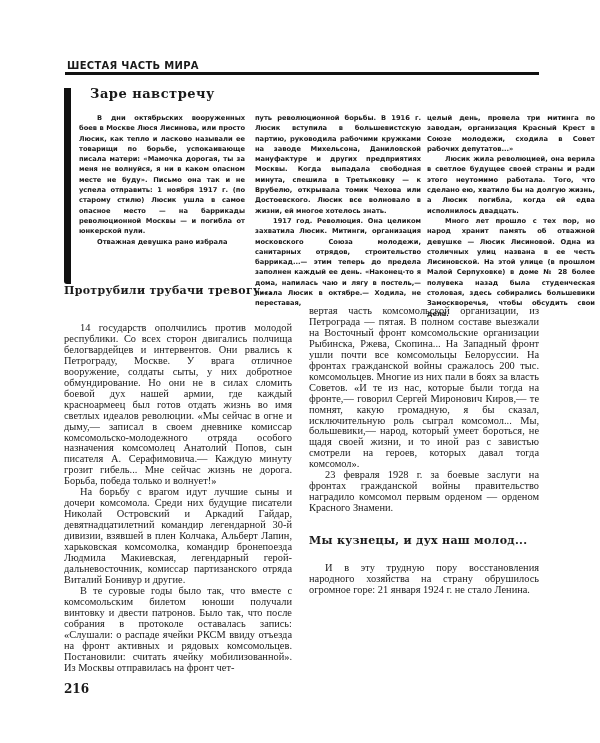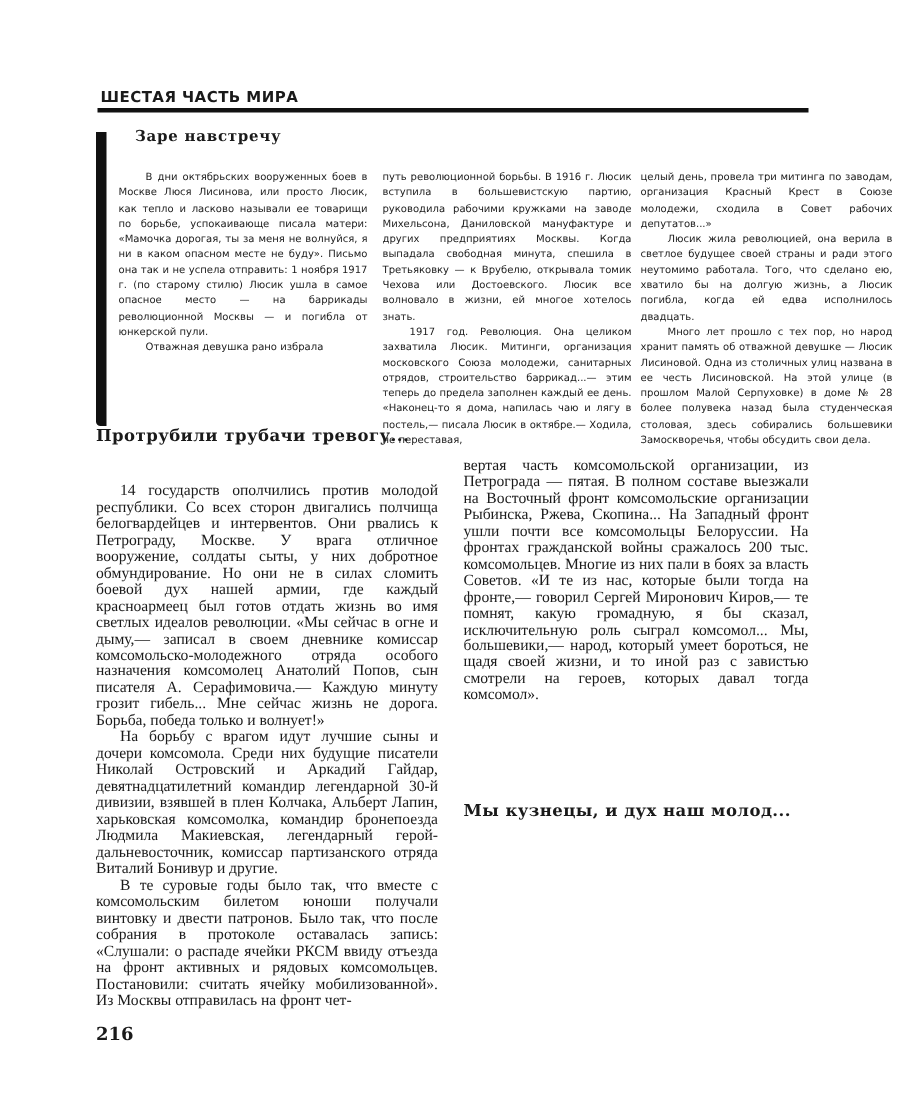--- a/index.html
+++ b/index.html
@@ -1,21 +1,21 @@
 <!DOCTYPE html>
 <html><head>
 <meta charset="utf-8">
 <style>
   html,body{margin:0;padding:0;background:#fff;}
   body{width:600px;height:743px;position:relative;overflow:hidden;color:#1a1a1a;font-family:"Liberation Serif","DejaVu Serif",serif;}
   .section-label{position:absolute;left:67px;top:60px;font-family:"DejaVu Sans",sans-serif;font-weight:bold;font-size:10px;letter-spacing:0.3px;}
   .top-rule{position:absolute;left:65px;top:72px;width:474px;height:3px;background:#111;}
   .side-bar{position:absolute;left:64px;top:88px;width:7px;height:196px;background:#111;border-radius:0 0 0 3px;}
-  .box-title{position:absolute;left:90px;top:86px;font-family:"DejaVu Serif",serif;font-weight:bold;font-size:10px;letter-spacing:0.5px;}
-  .box-col{position:absolute;top:113px;width:166px;font-family:"DejaVu Sans",sans-serif;font-weight:normal;font-size:6.7px;line-height:10.3px;text-align:justify;}
+  .box-title{position:absolute;left:90px;top:86px;font-family:"DejaVu Serif",serif;font-weight:bold;font-size:13px;letter-spacing:0.5px;}
+  .box-col{position:absolute;top:113px;width:166px;font-family:"DejaVu Sans",sans-serif;font-weight:bold;font-size:6.7px;line-height:10.3px;text-align:justify;}
   .box-col p{margin:0;text-indent:18px;}
   .box-col p.noindent{text-indent:0;}
   .col1{left:79px;}
   .col2{left:255px;}
   .col3{left:427px;width:168px;}
   .head{position:absolute;font-family:"DejaVu Serif",serif;font-weight:bold;font-size:11px;letter-spacing:0.3px;}
   .main-col{position:absolute;width:228px;font-family:"Liberation Serif","DejaVu Serif",serif;font-size:10.4px;line-height:10.95px;text-align:justify;}
   .main-col p{margin:0;text-indent:16px;}
   .main-col p.noindent{text-indent:0;}
   .m1{left:64px;top:323px;}
@@ -47,19 +47,21 @@
 </div>
 
 <div class="head" style="left:64px;top:284px;">Протрубили трубачи тревогу...</div>
 <div class="main-col m1">
   <p>14 государств ополчились против молодой республики. Со всех сторон двигались полчища белогвардейцев и интервентов. Они рвались к Петрограду, Москве. У врага отличное вооружение, солдаты сыты, у них добротное обмундирование. Но они не в силах сломить боевой дух нашей армии, где каждый красноармеец был готов отдать жизнь во имя светлых идеалов революции. «Мы сейчас в огне и дыму,— записал в своем дневнике комиссар комсомольско-молодежного отряда особого назначения комсомолец Анатолий Попов, сын писателя А. Серафимовича.— Каждую минуту грозит гибель... Мне сейчас жизнь не дорога. Борьба, победа только и волнует!»</p>
   <p>На борьбу с врагом идут лучшие сыны и дочери комсомола. Среди них будущие писатели Николай Островский и Аркадий Гайдар, девятнадцатилетний командир легендарной 30-й дивизии, взявшей в плен Колчака, Альберт Лапин, харьковская комсомолка, командир бронепоезда Людмила Макиевская, легендарный герой-дальневосточник, комиссар партизанского отряда Виталий Бонивур и другие.</p>
   <p>В те суровые годы было так, что вместе с комсомольским билетом юноши получали винтовку и двести патронов. Было так, что после собрания в протоколе оставалась запись: «Слушали: о распаде ячейки РКСМ ввиду отъезда на фронт активных и рядовых комсомольцев. Постановили: считать ячейку мобилизованной». Из Москвы отправилась на фронт чет-</p>
 </div>
 <div class="main-col m2">
   <p class="noindent">вертая часть комсомольской организации, из Петрограда — пятая. В полном составе выезжали на Восточный фронт комсомольские организации Рыбинска, Ржева, Скопина... На Западный фронт ушли почти все комсомольцы Белоруссии. На фронтах гражданской войны сражалось 200 тыс. комсомольцев. Многие из них пали в боях за власть Советов. «И те из нас, которые были тогда на фронте,— говорил Сергей Миронович Киров,— те помнят, какую громадную, я бы сказал, исключительную роль сыграл комсомол... Мы, большевики,— народ, который умеет бороться, не щадя своей жизни, и то иной раз с завистью смотрели на героев, которых давал тогда комсомол».</p>
+  <p>23 февраля 1928 г. за боевые заслуги на фронтах гражданской войны правительство наградило комсомол первым орденом — орденом Красного Знамени.</p>
 </div>
 
 <div class="head" style="left:309px;top:534px;">Мы кузнецы, и дух наш молод...</div>
 <div class="main-col m3">
+  <p>И в эту трудную пору восстановления народного хозяйства на страну обрушилось огромное горе: 21 января 1924 г. не стало Ленина.</p>
 </div>
 
 <div class="page-num">216</div>
 
 </body></html>

